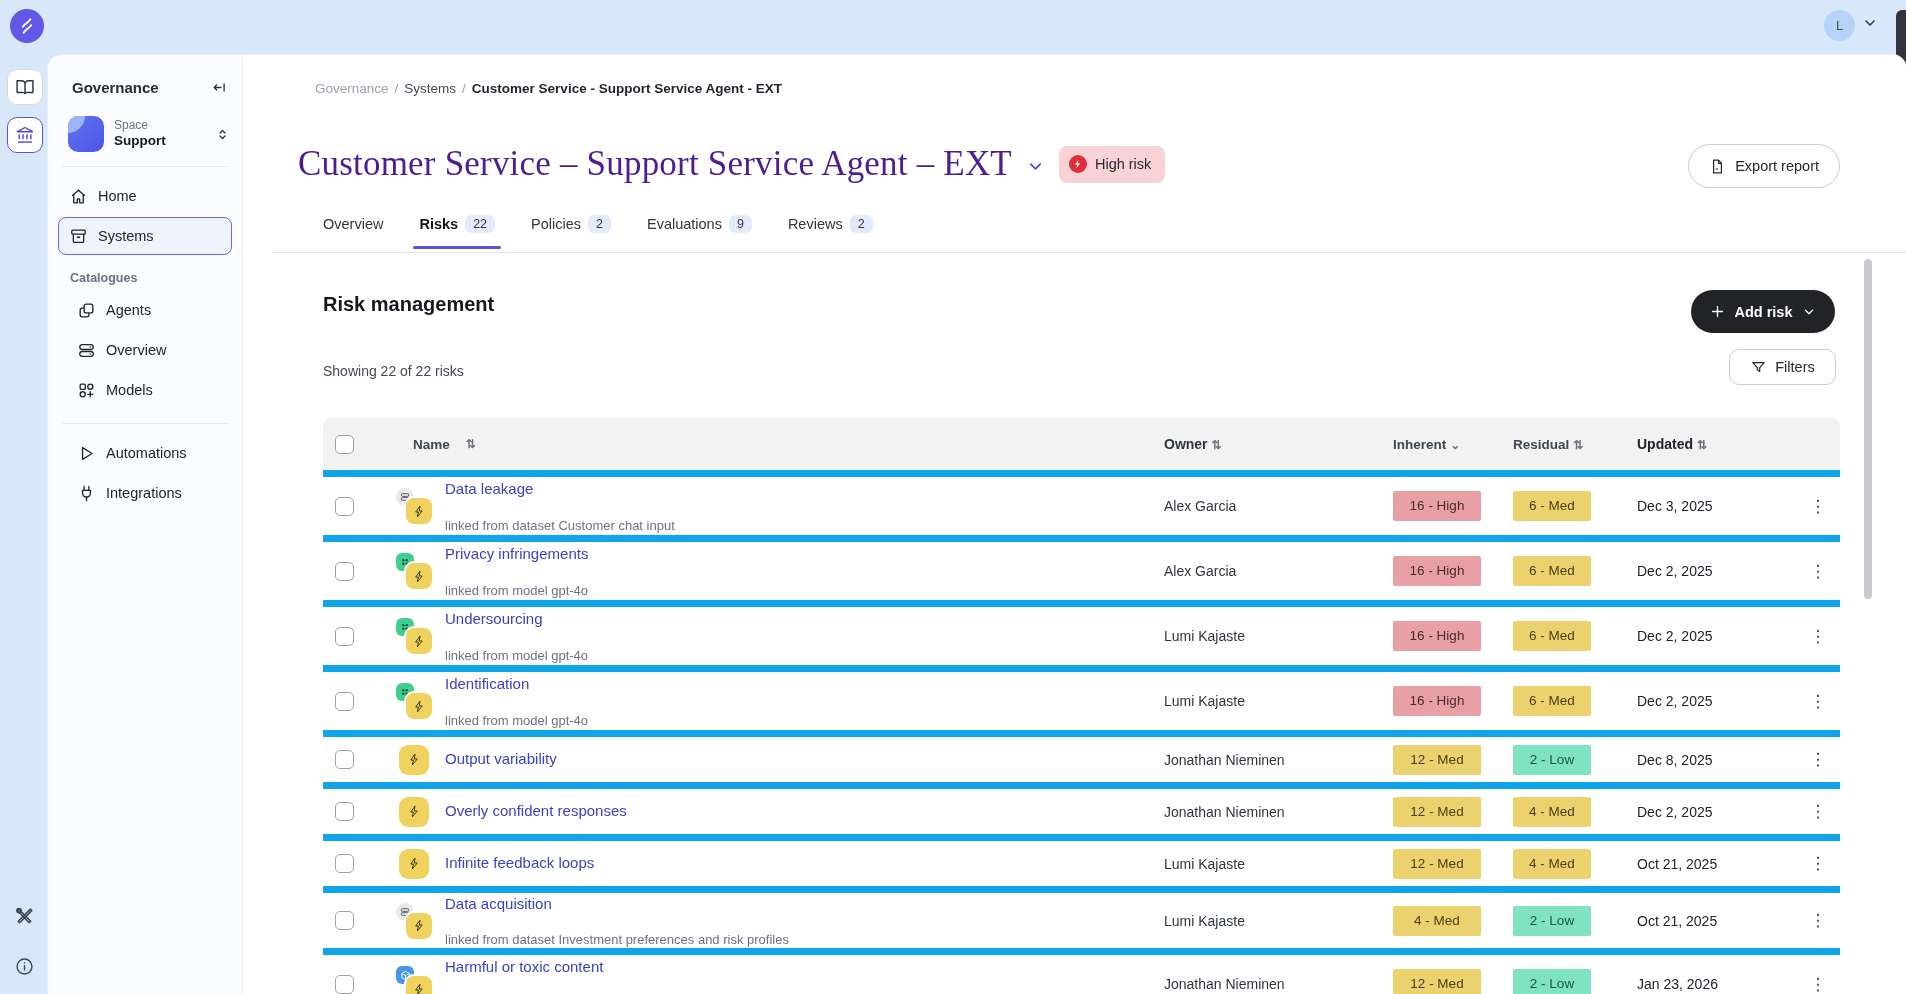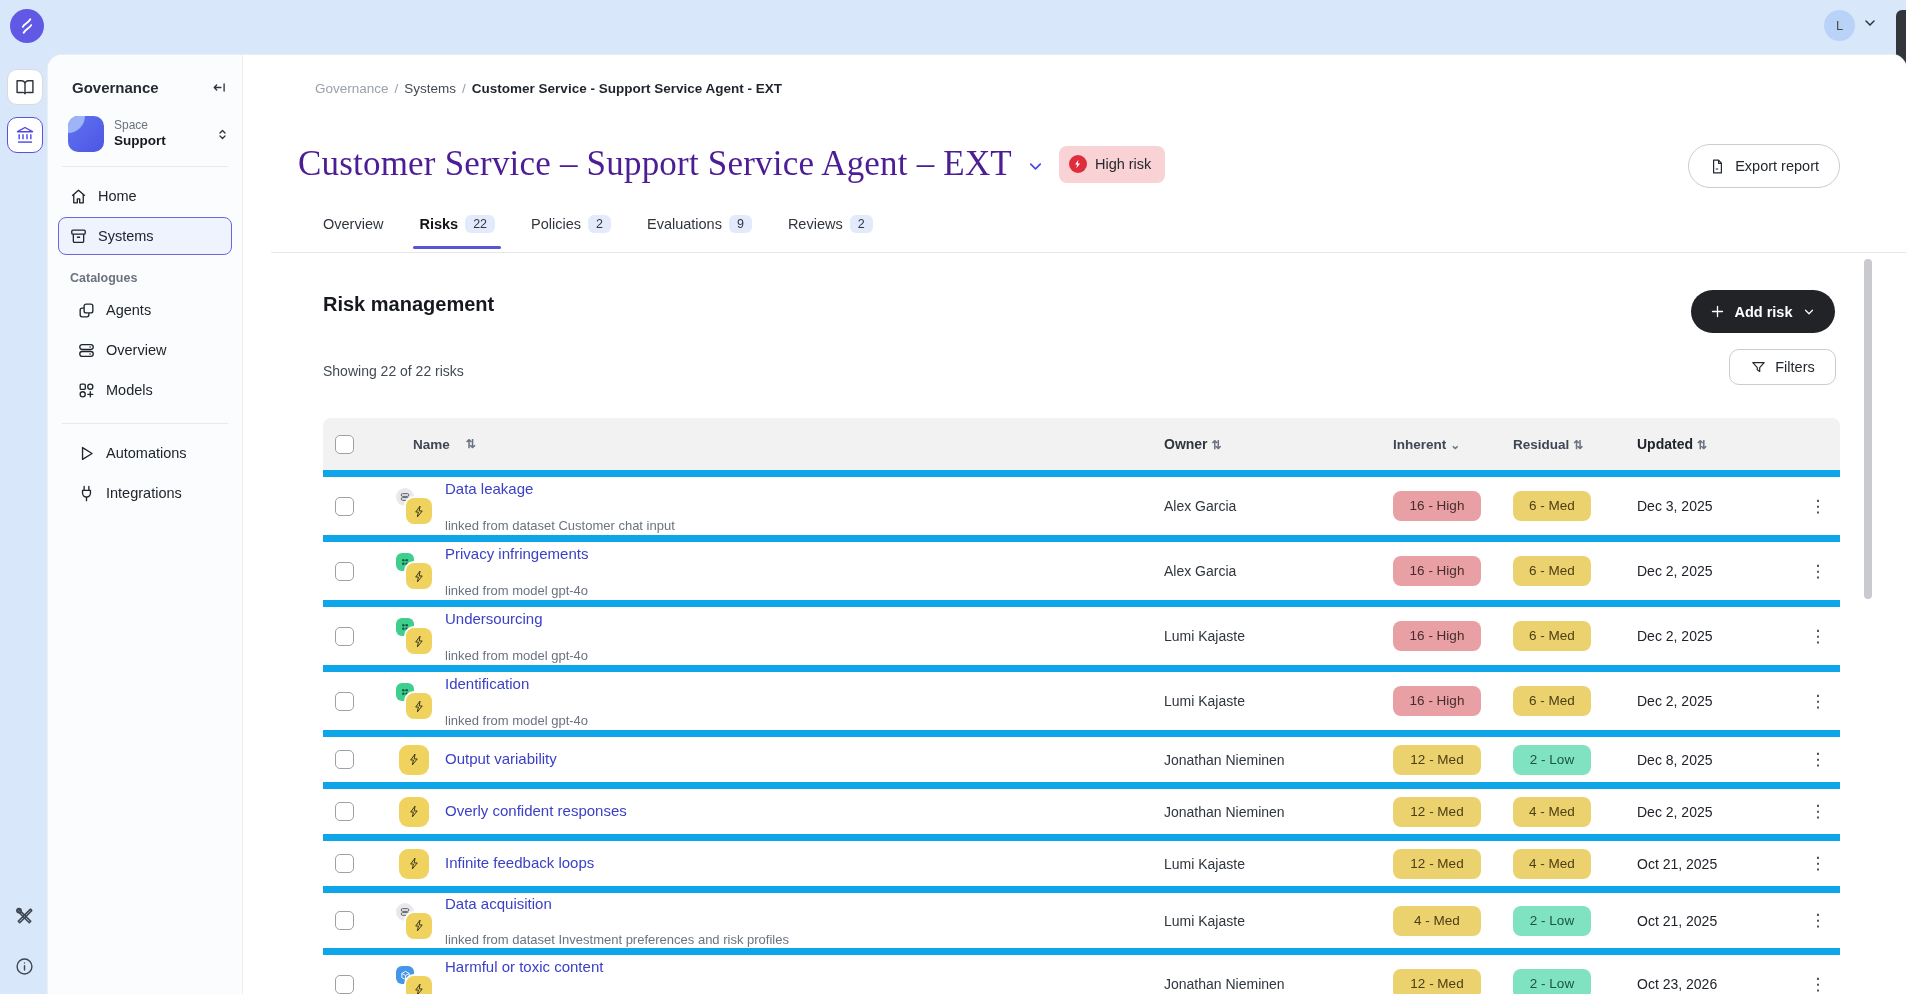--- a/index.html
+++ b/index.html
@@ -110,21 +110,21 @@
   .risk-ico.agent .back { background:#4596e6; color:#fff; }
   .risk-ico .front { position:absolute; left:11px; top:11px; width:26px; height:26px; border-radius:8px; background:#f0d35e;
     display:flex; align-items:center; justify-content:center; color:#3a3416; box-shadow:0 0 0 2px #fff; }
   .risk-ico.single .front { left:4px; top:4px; width:30px; height:30px; border-radius:9px; box-shadow:none; }
 
   .name-wrap { min-width:0; }
   .risk-name { font-size:15px; font-weight:500; color:#3b41c5; cursor:pointer; line-height:1.35; }
   .risk-sub { font-size:13px; color:#6b7280; margin-top:18px; }
   .risk-sub:empty { display:none; }
 
-  .lvl { display:inline-block; height:30px; line-height:30px; border-radius:8px; text-align:center; font-size:13.5px; }
+  .lvl { display:inline-block; height:30px; line-height:30px; border-radius:2px; text-align:center; font-size:13.5px; }
   .col-inherent .lvl { width:88px; } .col-residual .lvl { width:78px; }
   .lv-high { background:#e9a0a4; color:#472c2e; }
   .lv-med  { background:#ecd26f; color:#4c3d13; }
   .lv-low  { background:#7fe2c0; color:#175643; }
 
   
   .inner-scroll { position:absolute; right:32px; top:200px; width:12px; bottom:0; }
   .inner-scroll .thumb { position:absolute; left:2px; top:4px; width:8px; height:340px; border-radius:5px; background:#c8cacf; }
 </style>
 </head>
@@ -630,21 +630,21 @@
         </span>
       </div>
       <div class="name-wrap">
         <div class="risk-name">Harmful or toxic content</div>
         <div class="risk-sub">linked from agent Acme Smart AI Service</div>
       </div>
     </div>
     <div class="col-owner">Jonathan Nieminen</div>
     <div class="col-inherent"><span class="lvl lv-med">12 - Med</span></div>
     <div class="col-residual"><span class="lvl lv-low">2 - Low</span></div>
-    <div class="col-updated">Oct 23, 2026</div>
+    <div class="col-updated">Jan 23, 2026</div>
     <div class="col-actions">
               <div class="kebab">⋮</div>
             </div>
   </div>
 </div>
     </div>
 
     <div class="inner-scroll">
       <div class="thumb"></div>
     </div>

